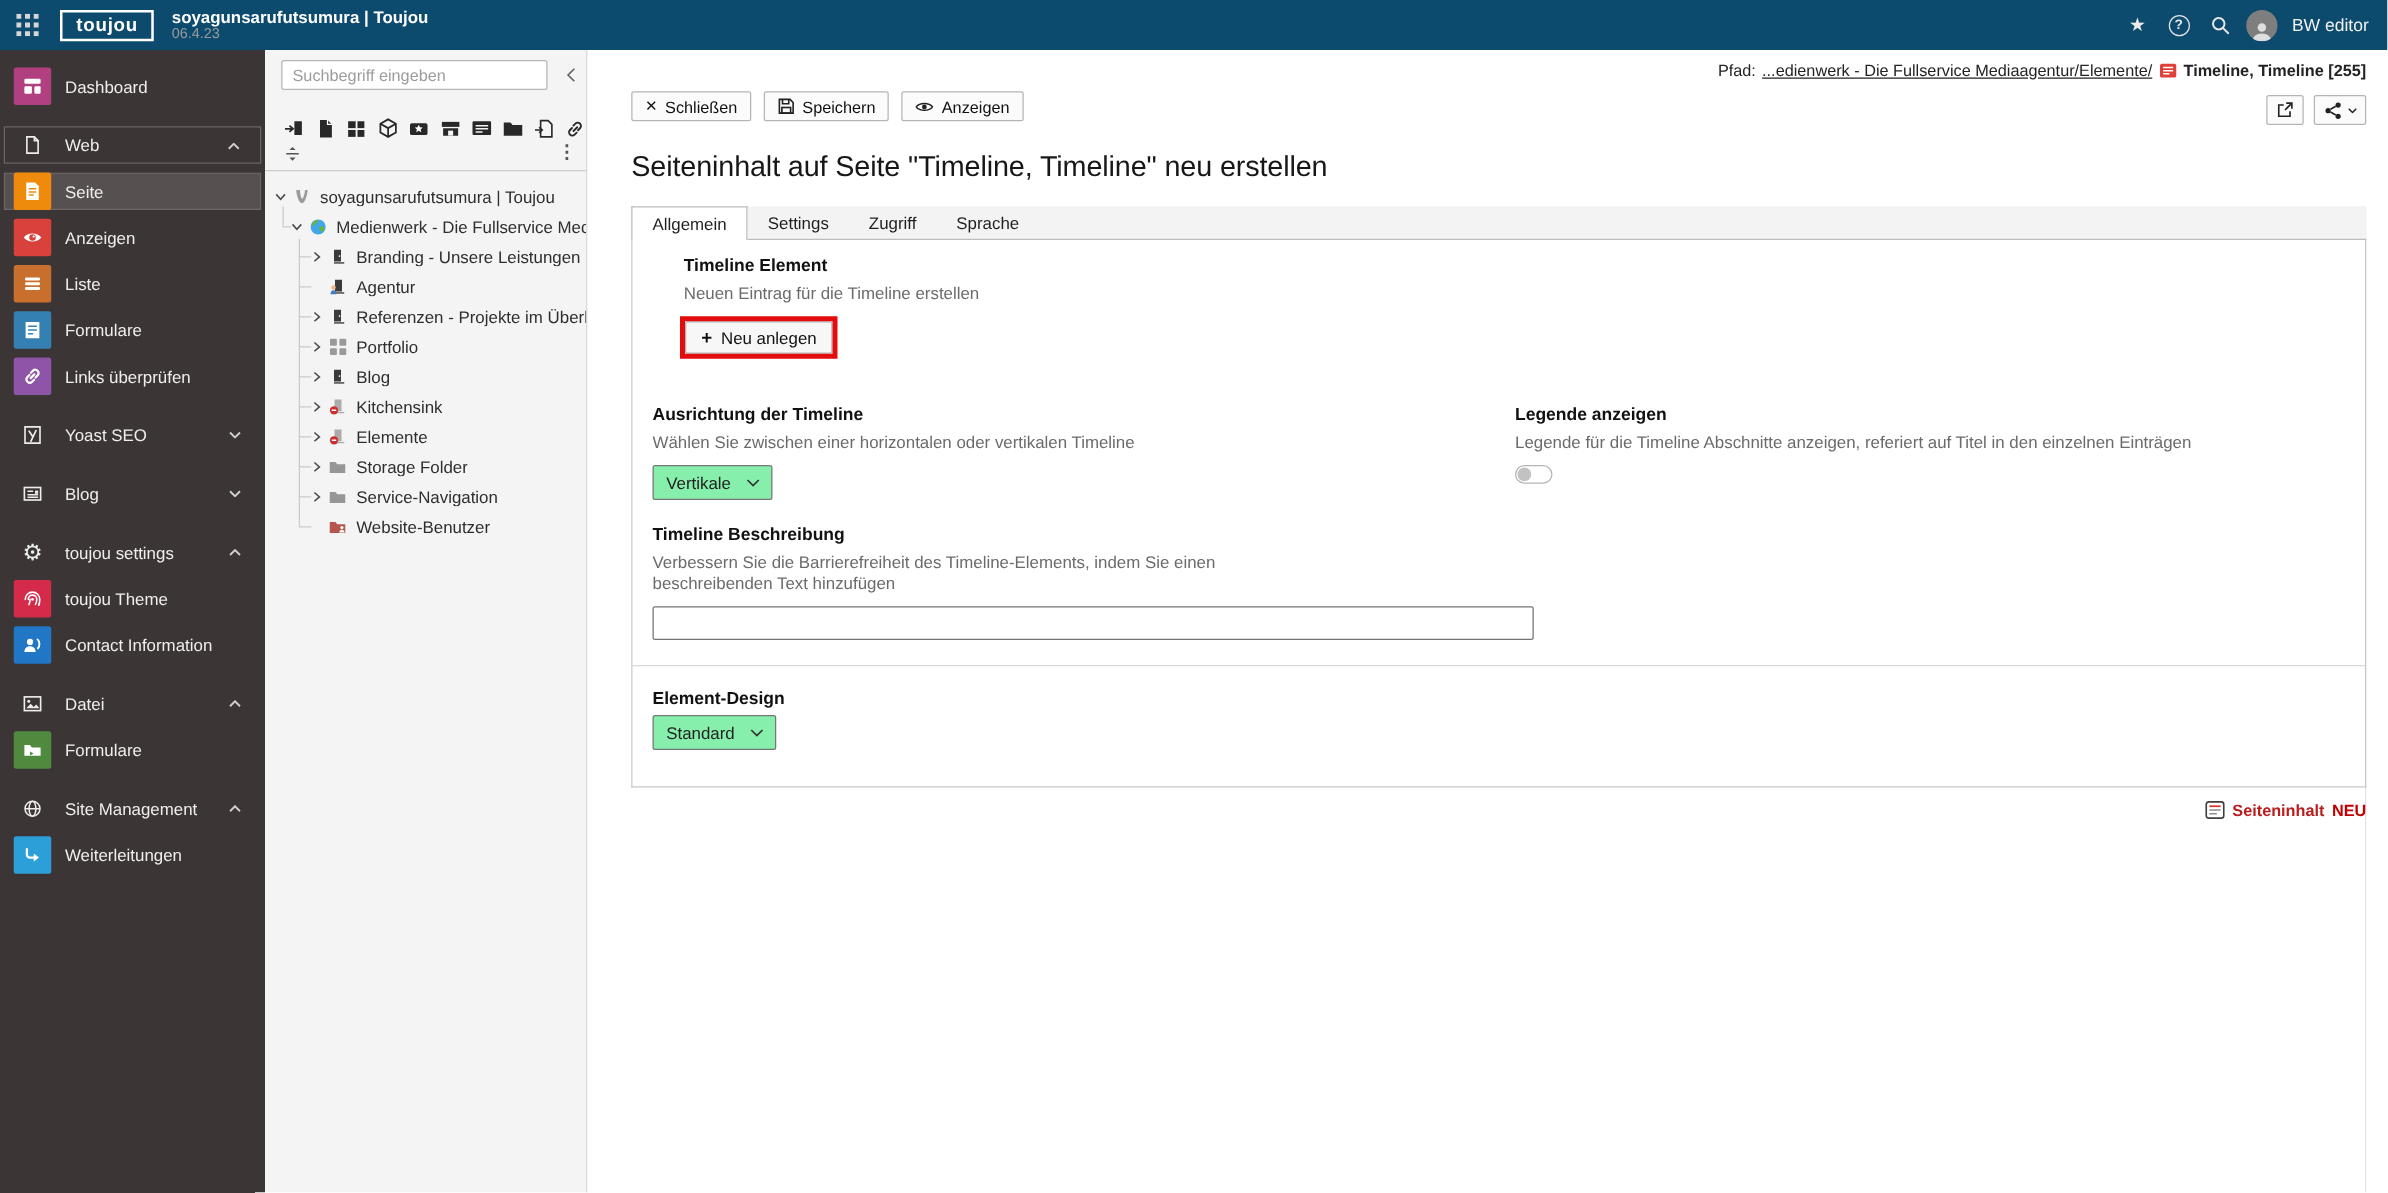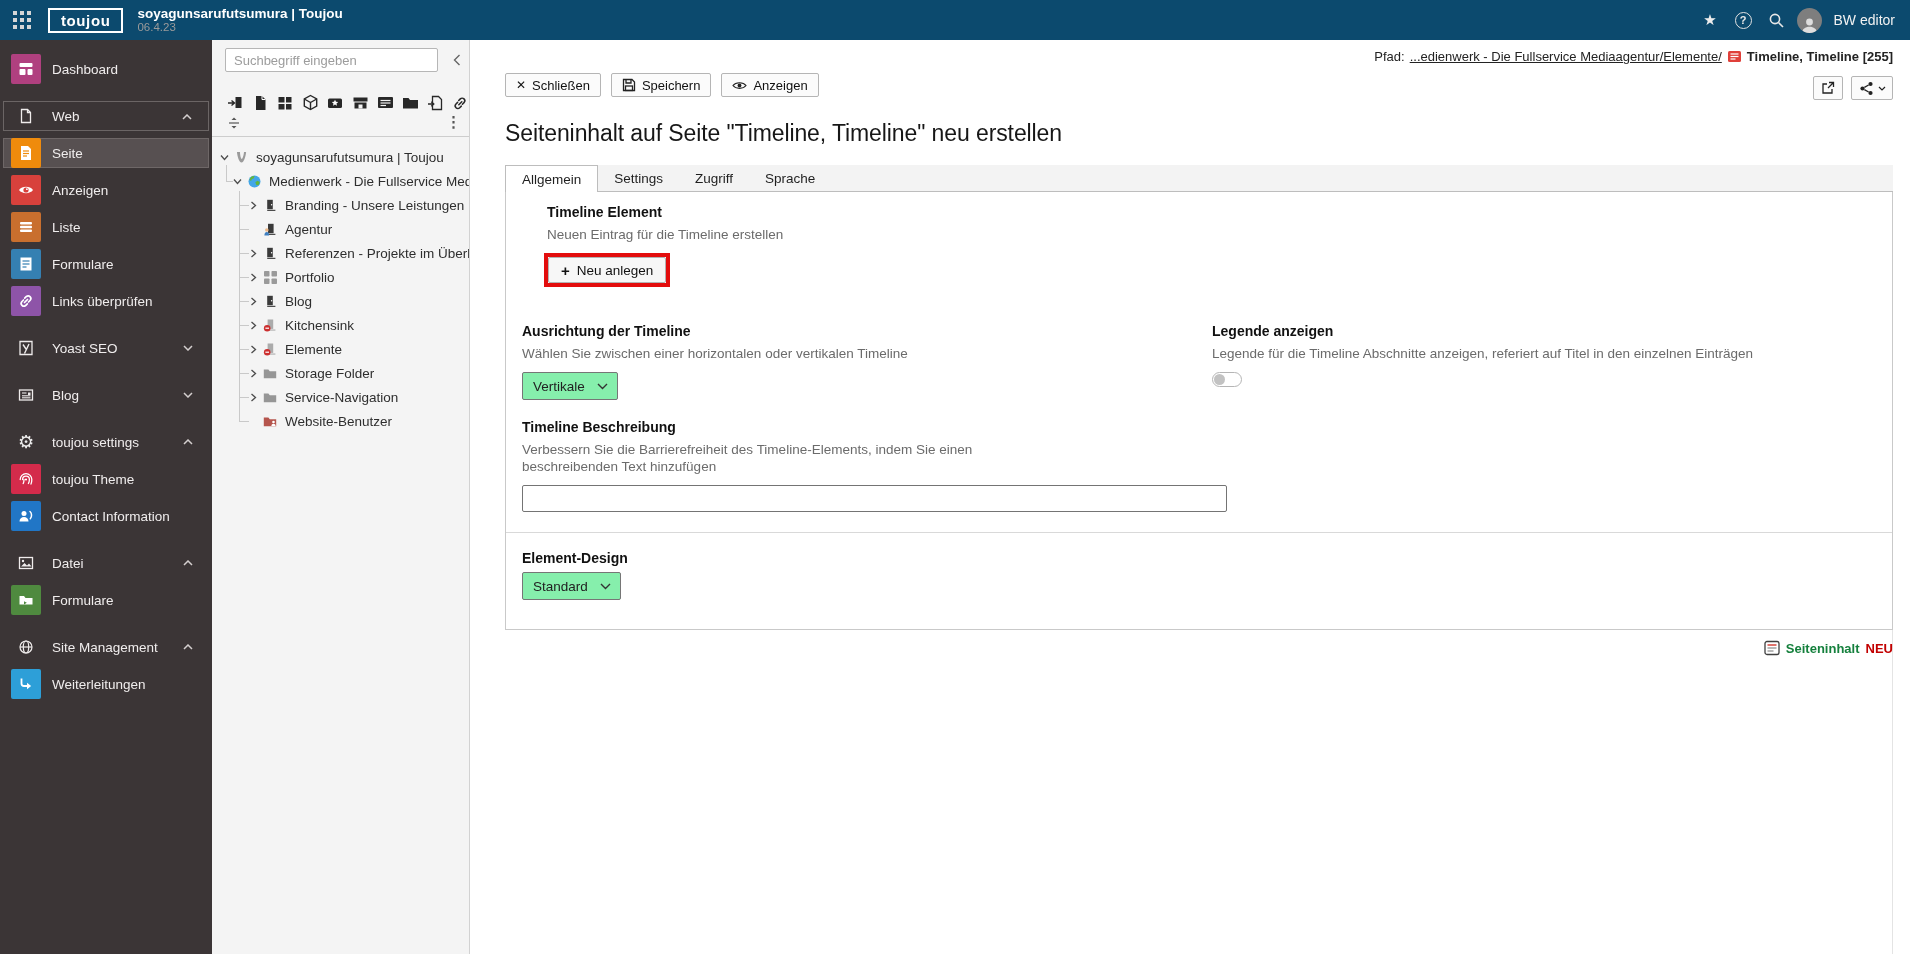--- a/index.html
+++ b/index.html
@@ -107,21 +107,21 @@
          justify-content:space-between; padding:0 9px 0 10px; border:1px solid #767676;
          border-radius:2px; background:#86efac; font-size:13.5px; color:#222; }
   .toggle { width:30px; height:15px; border:1px solid #b5b5b5; border-radius:8px; background:#fff;
             position:relative; margin-top:4px; }
   .toggle::after { content:""; position:absolute; left:1px; top:1px; width:11px; height:11px;
                    border-radius:50%; background:#c2c2c2; }
   .txtinput { width:705px; height:27px; border:1px solid #747474; border-radius:2px; background:#fff;
               padding:0 8px; font-family:"Liberation Sans", sans-serif; font-size:13.5px; }
   .descC { max-width:545px; }
   .newnote { position:absolute; top:600px; right:17px; display:flex; align-items:center; gap:6px; }
-  .newnote .nlbl { font-size:13px; font-weight:700; color:#15803d; }
+  .newnote .nlbl { font-size:13px; font-weight:700; color:#b91c1c; }
   .newnote .nbadge { font-size:13px; font-weight:700; color:#c20000; }
   svg { display:block; }
 </style>
 </head>
 <body>
 
 <div class="topbar">
   <span class="tb-grid">
     <svg width="18" height="18">
         <g fill="#d6d6d6">

